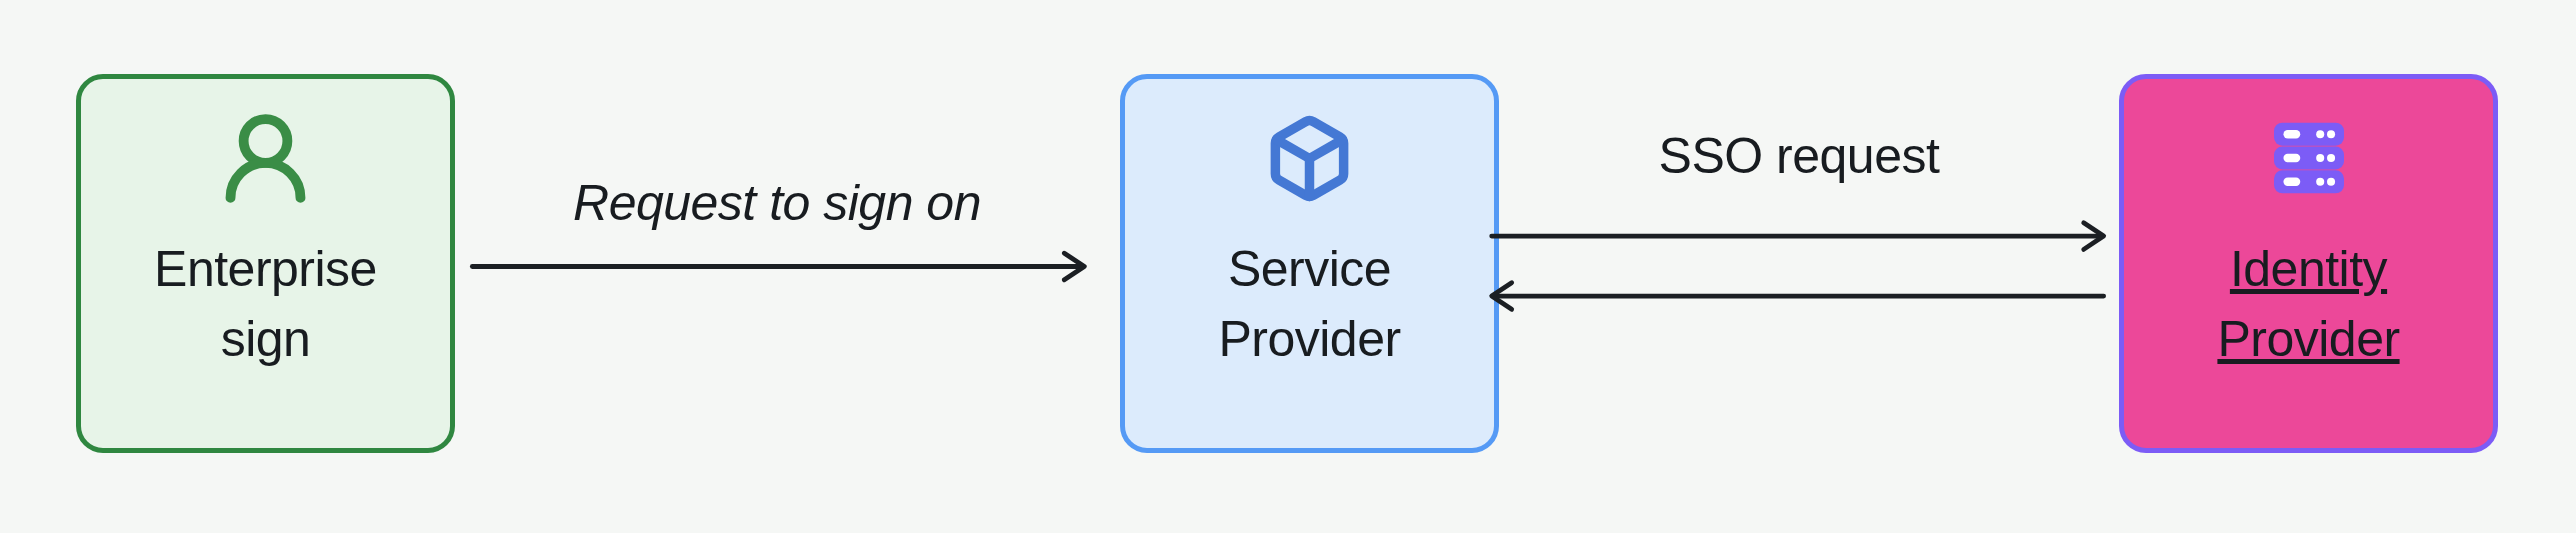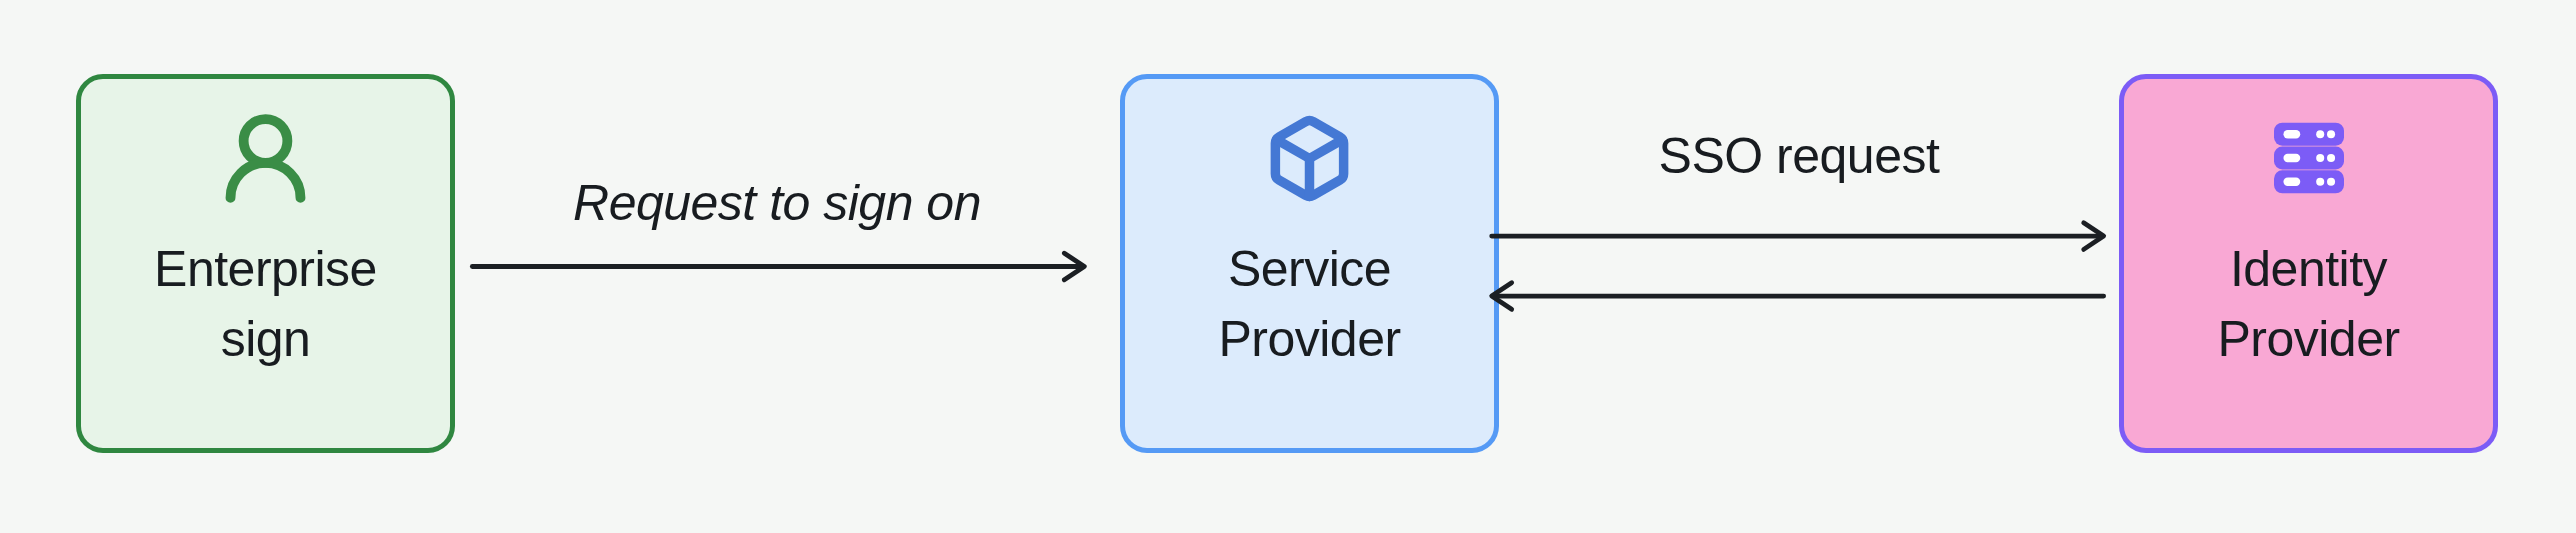--- a/index.html
+++ b/index.html
@@ -36,21 +36,21 @@
   .node .label {
     text-align: center;
     font-size: 50px;
     line-height: 70px;
     font-weight: 500;
     letter-spacing: -0.5px;
     color: #181C20;
   }
   .node-enterprise { left: 76px;  background: #E7F4E8; border-color: #2F8740; }
   .node-service    { left: 1098px; background: #DCEBFC; border-color: #559AF5; margin-left: 22px; }
-  .node-identity   { left: 2119px; background: #f9a8d4; border-color: #7C5CF6; }
+  .node-identity   { left: 2119px; background: #ec4899; border-color: #7C5CF6; text-decoration: underline; }
 
   .edges-svg {
     position: absolute;
     left: 0; top: 0;
     width: 2576px; height: 533px;
   }
   .edge-label {
     position: absolute;
     transform: translate(-50%, -50%);
     font-size: 50px;

